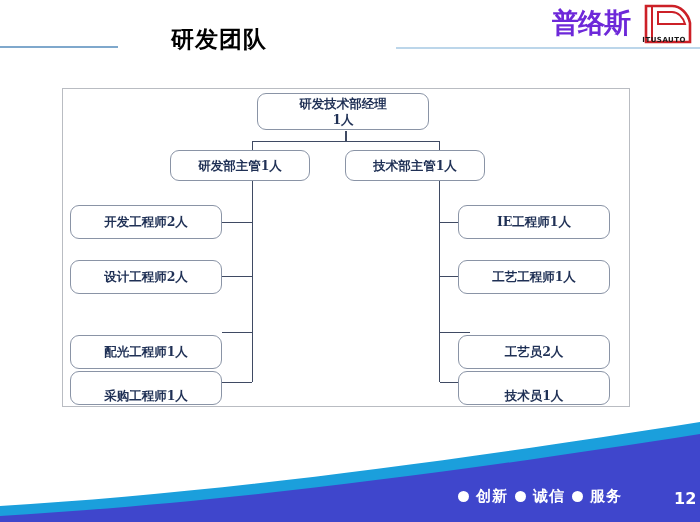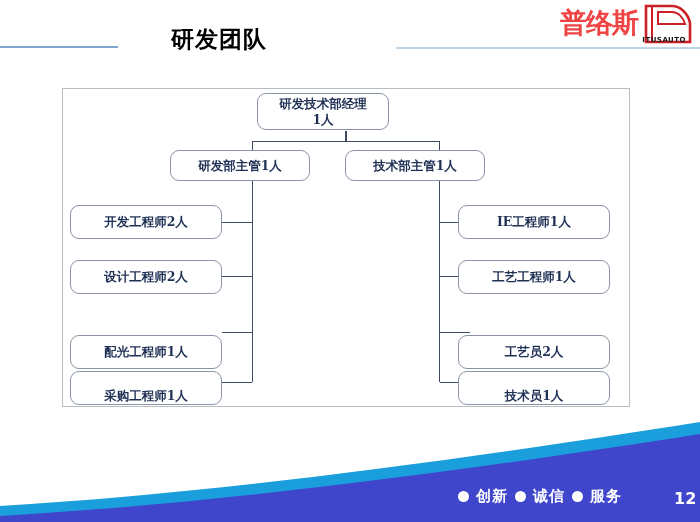--- a/index.html
+++ b/index.html
@@ -57,25 +57,25 @@
   
   .logo {
     position: absolute;
     left: 552px;
     top: 3px;
     width: 142px;
     height: 42px;
   }
   .logo-text {
     position: absolute;
-    left: 8px;
+    left: 0;
     top: 2px;
     font-size: 27px;
     font-weight: bold;
-    color: #ef4444;
+    color: #6d28d9;
     font-family: Liberation Mono, monospace;
     letter-spacing: -1px;
     white-space: nowrap;
   }
   .logo-mark {
     position: absolute;
     right: 0;
     top: 0;
     width: 52px;
     height: 42px;
@@ -125,21 +125,21 @@
     text-align: center;
     line-height: 1.25;
     font-family: "DejaVu Serif", "Liberation Serif", serif;
   }
   .node .l1 { display: block; }
   .node .l2 { display: block; }
 
   .node-root {
     left: 257px;
     top: 93px;
-    width: 132px;
+    width: 172px;
     height: 37px;
     font-size: 12.5px;
   }
   .node-sup {
     width: 140px;
     height: 31px;
     font-size: 12.5px;
     top: 150px;
   }
   .node-sup-left  { left: 170px; }

